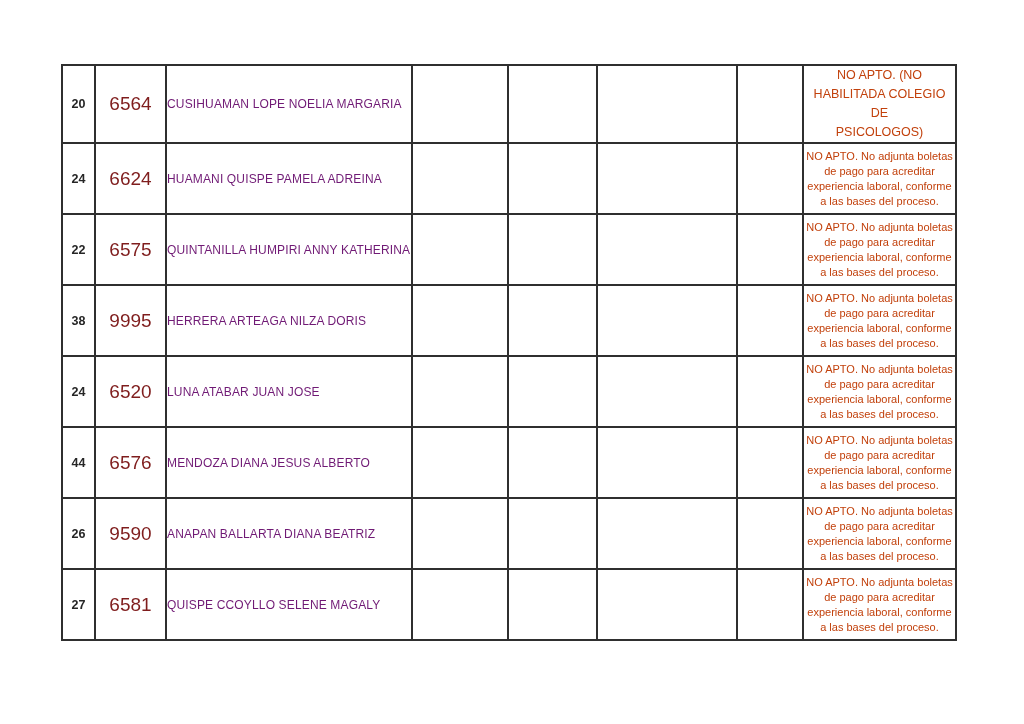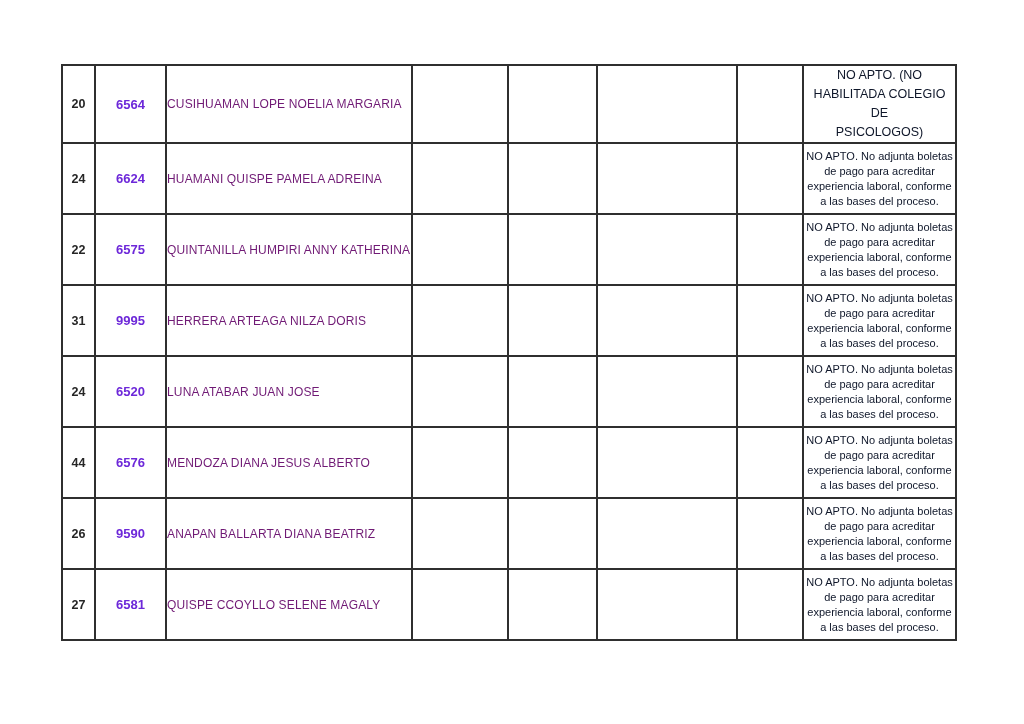--- a/index.html
+++ b/index.html
@@ -32,37 +32,36 @@
   }
   tr.r-first  { height: 55px; }
   tr.r-normal { height: 71px; }
   td.num {
     font-weight: bold;
     font-size: 12.5px;
     text-align: center;
     color: #262626;
   }
   td.id {
-    font-size: 13px;
+    font-size: 19px;
     text-align: center;
-    color: #6d28d9;
-    font-weight: bold;
+    color: #7f1d1d;
   }
   td.name {
     font-size: 12px;
     text-align: left;
     padding-left: 3px;
     letter-spacing: 0.15px;
     color: #701a75;
     white-space: nowrap;
   }
   td.status {
     text-align: center;
     white-space: pre-line;
-    color: #0f172a;
+    color: #c2410c;
   }
   td.status.small {
     font-size: 11px;
     line-height: 15px;
     text-align: center;
   }
   td.status.big {
     font-size: 12.5px;
     line-height: 19px;
   }
@@ -115,21 +114,21 @@
         <td class="empty"></td>
         <td class="empty"></td>
         <td class="empty"></td>
         <td class="empty"></td>
         <td class="status small">NO APTO. No adjunta boletas
 de pago para acreditar
 experiencia laboral, conforme
 a las bases del proceso.</td>
       </tr>
       <tr class="r-normal">
-        <td class="num">31</td>
+        <td class="num">38</td>
         <td class="id">9995</td>
         <td class="name">HERRERA ARTEAGA NILZA DORIS</td>
         <td class="empty"></td>
         <td class="empty"></td>
         <td class="empty"></td>
         <td class="empty"></td>
         <td class="status small">NO APTO. No adjunta boletas
 de pago para acreditar
 experiencia laboral, conforme
 a las bases del proceso.</td>

